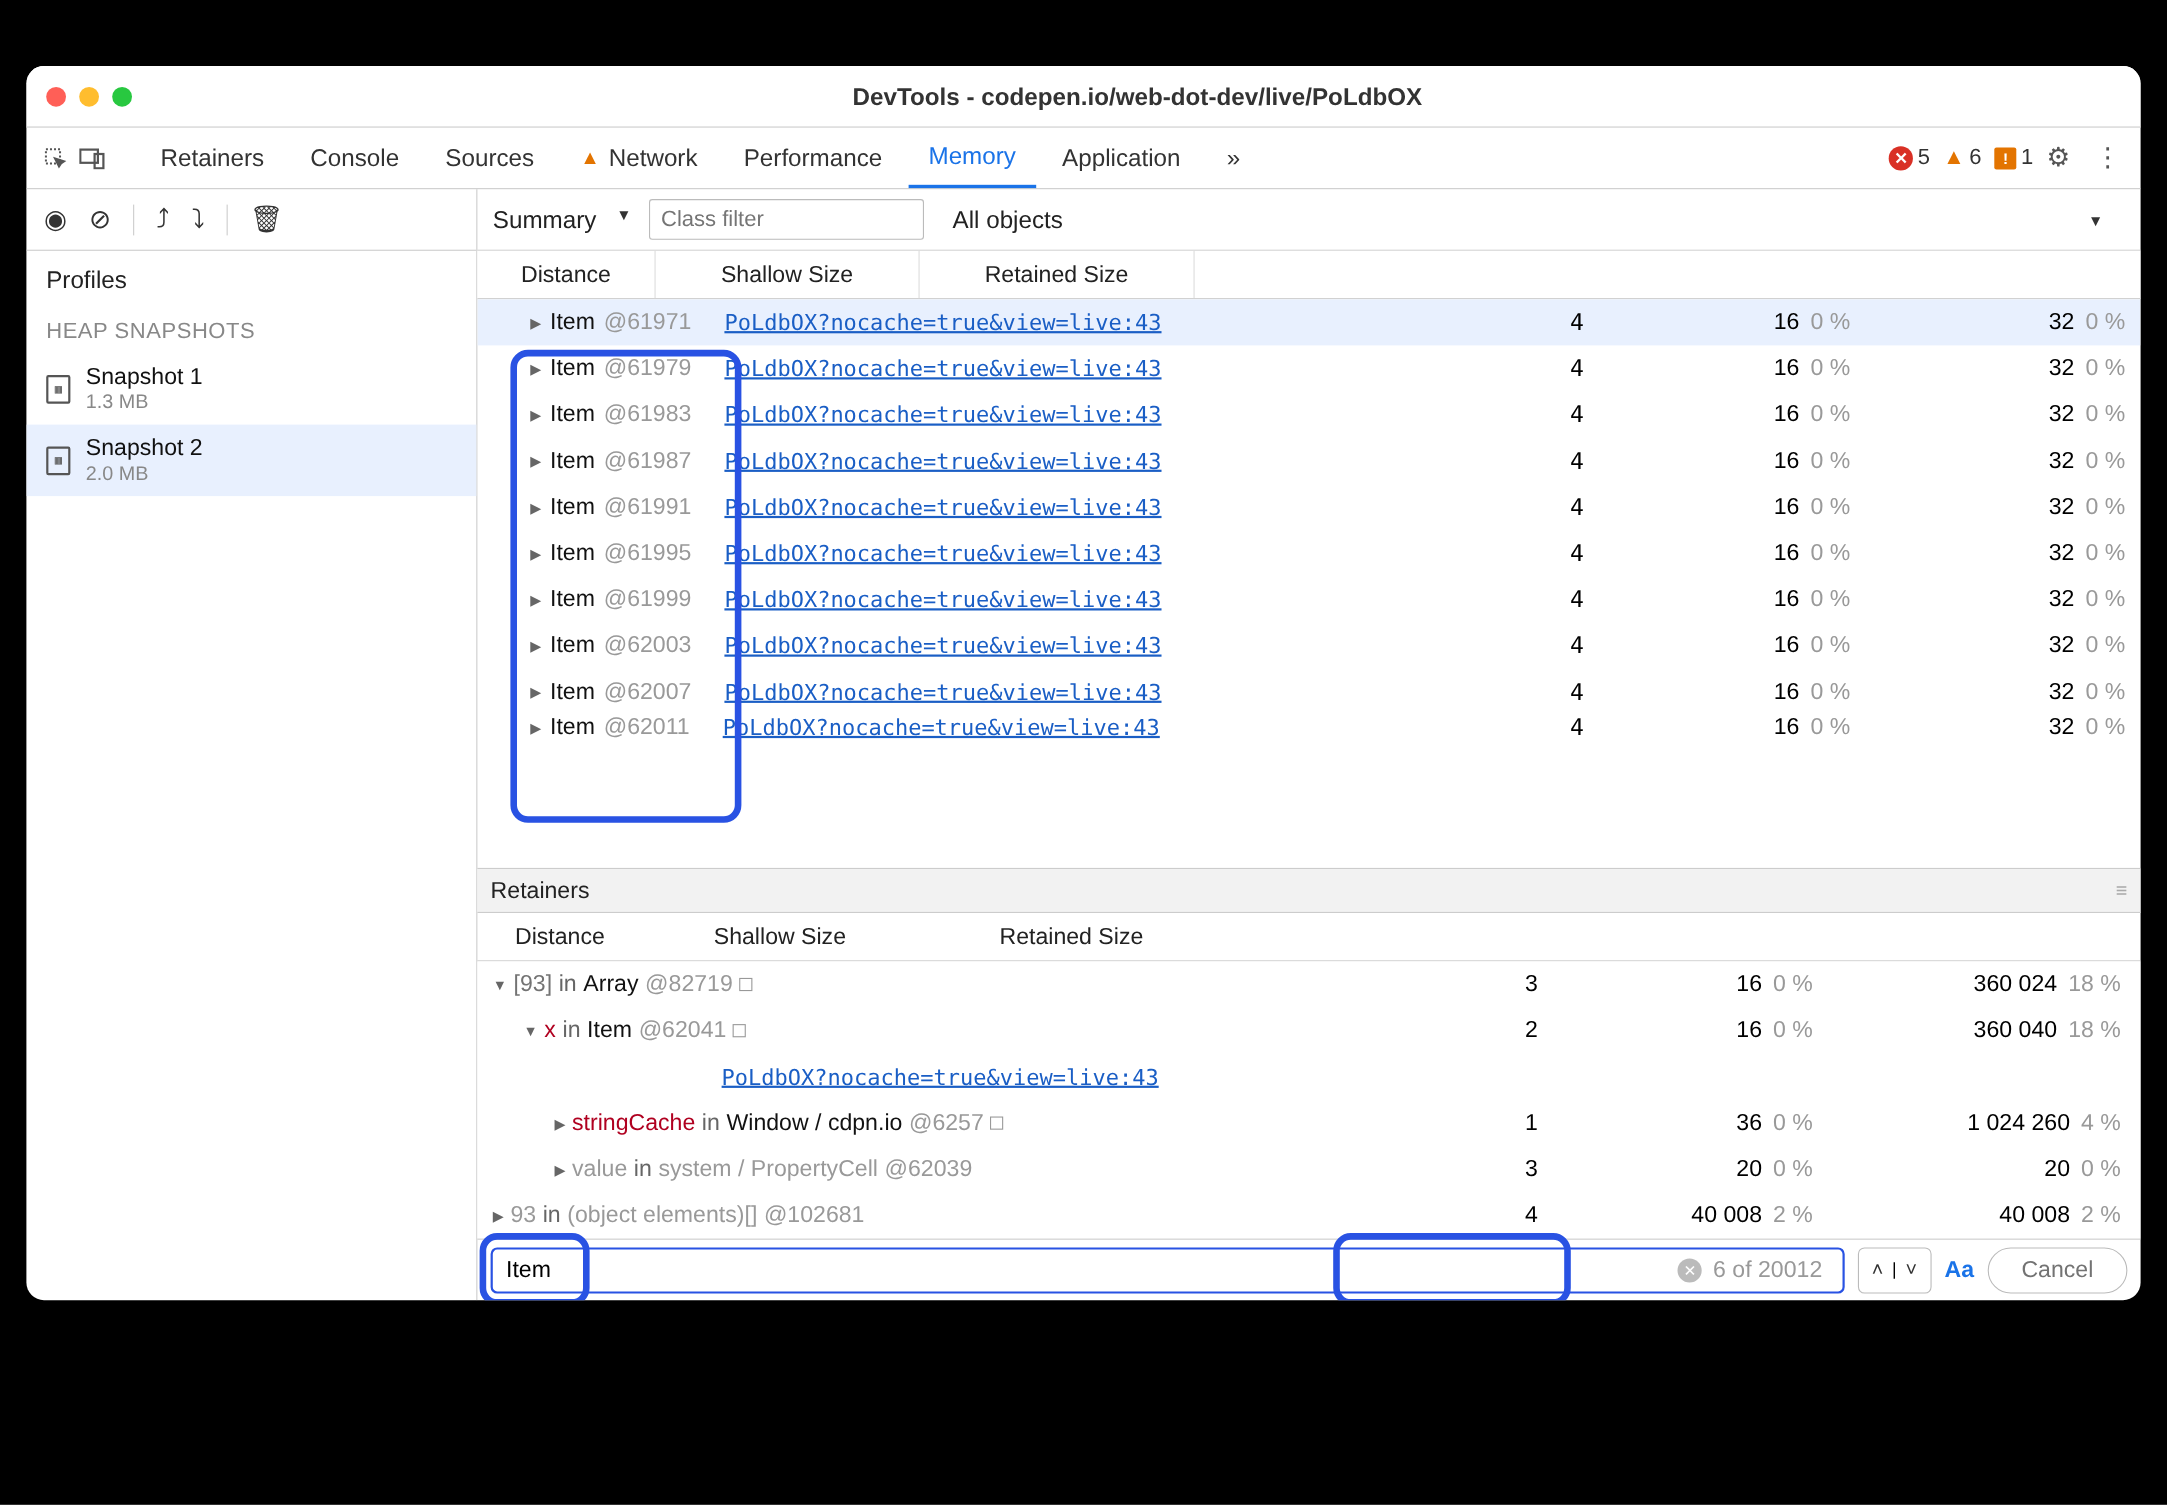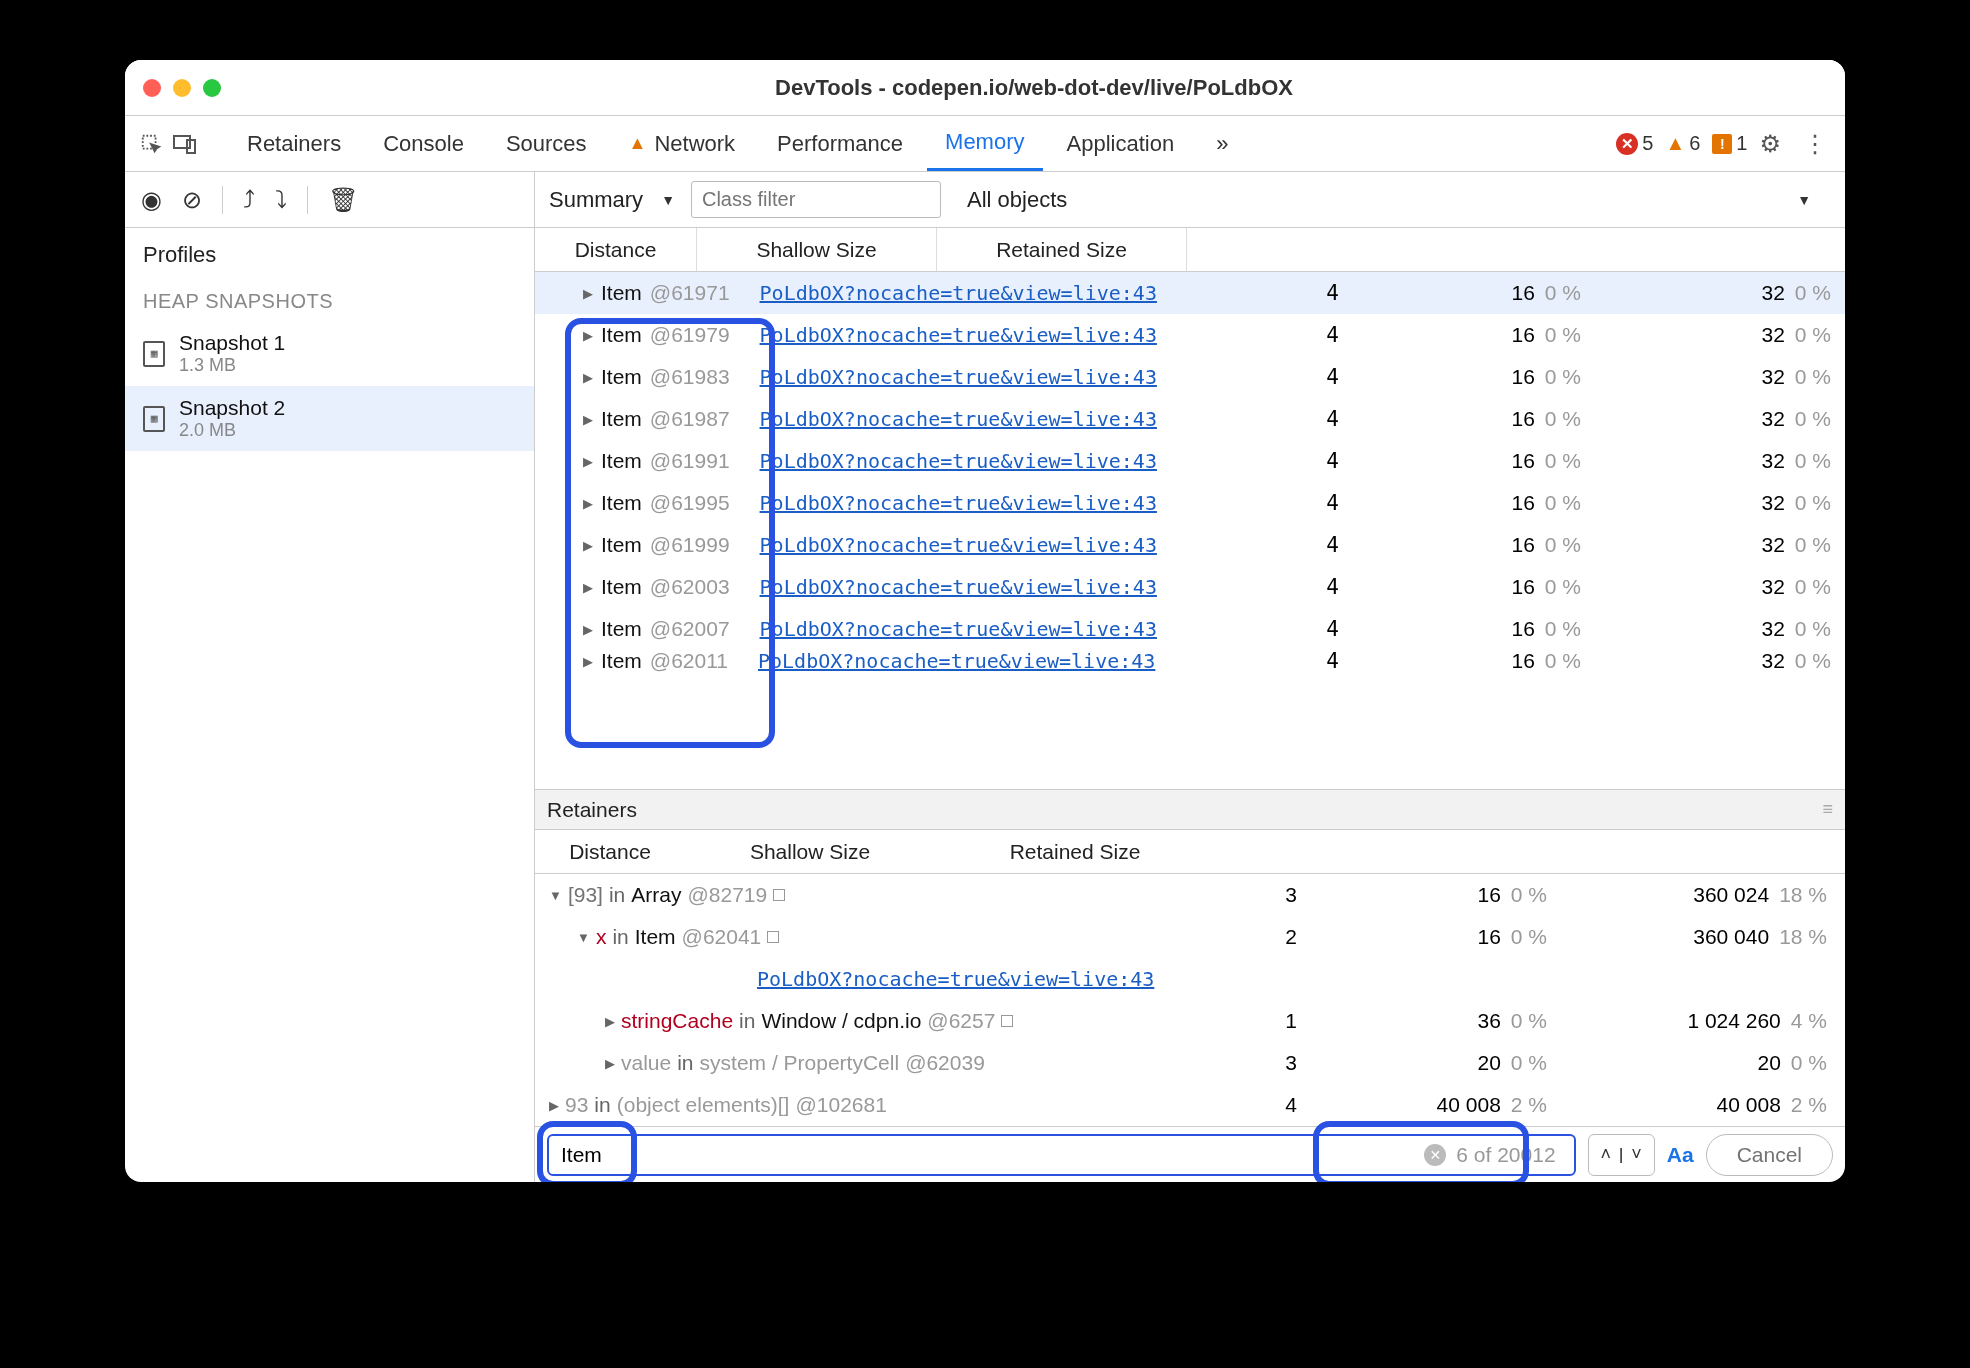--- a/index.html
+++ b/index.html
@@ -1,17 +1,17 @@
 <!DOCTYPE html>
 <html><head>
 <meta charset="utf-8">
 <style>
 *{box-sizing:border-box;margin:0;padding:0;font-family:-apple-system,BlinkMacSystemFont,"Segoe UI",Arial,sans-serif}
 body{background:#000;width:1970px;height:1368px;display:flex;align-items:flex-start;justify-content:center;padding-top:60px}
-.window{width:1720px;background:#fff;border-radius:16px;box-shadow:0 30px 80px rgba(0,0,0,.5);overflow:hidden}
+.window{width:1922px;background:#fff;border-radius:16px;box-shadow:0 30px 80px rgba(0,0,0,.5);overflow:hidden}
 .titlebar{height:56px;background:#fff;display:flex;align-items:center;padding:0 18px;border-bottom:1px solid #ccc}
 .traffic{display:flex;gap:12px;margin-right:20px}
 .dot{width:18px;height:18px;border-radius:50%}
 .red{background:#ff5f57}.yel{background:#ffbd2e}.grn{background:#28c840}
 .title{flex:1;text-align:center;font-size:22px;font-weight:700;color:#333}
 .tabs{height:56px;display:flex;align-items:center;border-bottom:1px solid #ccc;padding:0 12px;gap:6px}
 .selbtn{width:28px;height:28px;display:inline-flex;align-items:center;justify-content:center;color:#555}
 .tab-spacer{width:18px}
 .tab{padding:0 18px;font-size:22px;color:#333;height:54px;display:flex;align-items:center;gap:8px;cursor:pointer}
 .tab.active{color:#1a73e8;border-bottom:3px solid #1a73e8}
@@ -31,21 +31,21 @@
 .profiles-hdr{padding:14px 18px;font-size:22px;color:#222}
 .heap-hdr{padding:8px 18px;font-size:20px;color:#888;letter-spacing:.5px}
 .snap{display:flex;align-items:center;gap:14px;padding:10px 18px;cursor:pointer}
 .snap.sel{background:#e8f0fe}
 .snap-ico{width:22px;height:26px;border:2px solid #555;border-radius:2px;display:inline-flex;align-items:center;justify-content:center;font-size:11px;color:#555;font-family:monospace}
 .snap-txt{display:flex;flex-direction:column}
 .snap-name{font-size:21px;color:#111}
 .snap-size{font-size:18px;color:#888}
 .main{flex:1;display:flex;flex-direction:column}
 .m-toolbar{height:56px;display:flex;align-items:center;padding:0 14px;gap:16px;border-bottom:1px solid #ccc}
-.summary-sel{display:flex;align-items:center;gap:18px;font-size:22px;color:#222;cursor:pointer}
+.summary-sel{display:flex;align-items:flex-start;gap:18px;font-size:22px;color:#222;cursor:pointer}
 .dd-caret{font-size:14px;color:#333}
 .cls-filter{border:1px solid #bbb;border-radius:3px;padding:6px 10px;font-size:20px;color:#999;width:250px}
 .allobj{font-size:22px;color:#222;margin-left:10px}
 .dd-caret2{margin-left:auto;margin-right:20px;font-size:14px;color:#333}
 .grid-hdr{height:44px;display:flex;align-items:center;border-bottom:1px solid #ccc;font-size:21px;color:#222;background:#fff}
 .grid-hdr>div{padding:0 12px;border-right:1px solid #ddd;height:100%;display:flex;align-items:center}
 .col-con{flex:1}.col-dist{width:162px;justify-content:center}.col-shal{width:240px;justify-content:center}.col-ret{width:250px;justify-content:center;border-right:none}
 .grid-body{flex:1;overflow:hidden;position:relative;border-bottom:1px solid #ccc}
 .showall-row{height:48px;display:flex;align-items:center;padding-left:44px;border-bottom:1px solid #eee}
 .showall-btn{border:1px solid #bbb;border-radius:20px;padding:6px 20px;font-size:20px;background:#fff;font-weight:700;cursor:pointer}

